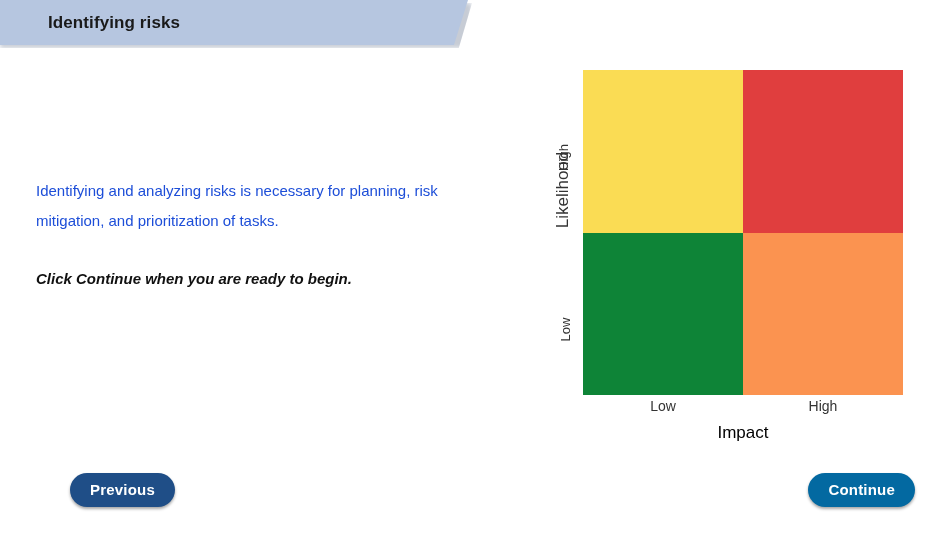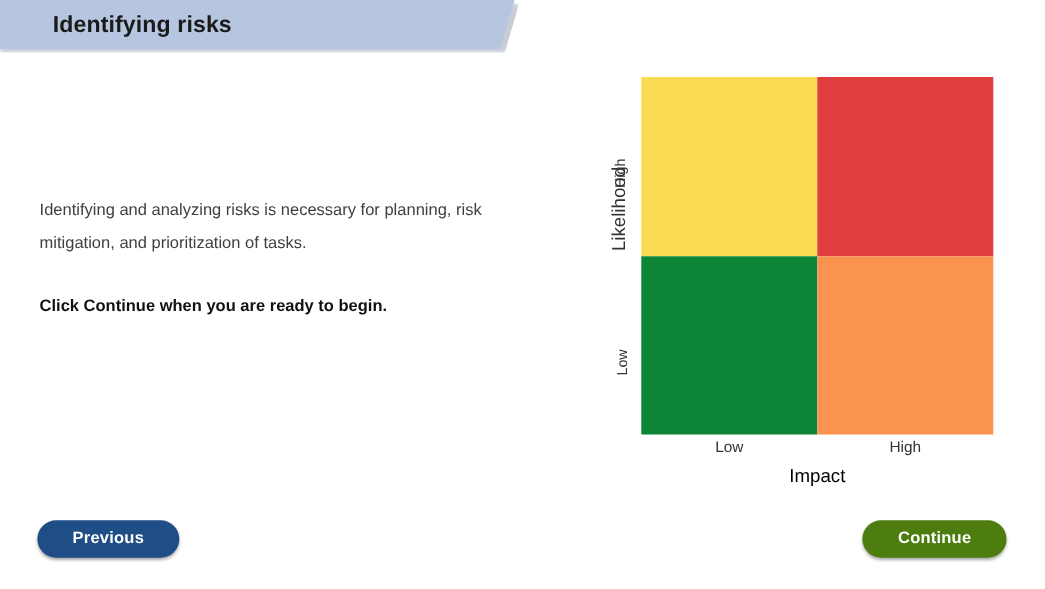--- a/index.html
+++ b/index.html
@@ -44,41 +44,41 @@
     background: #b6c6e0;
     -webkit-clip-path: polygon(0 0, 100% 0, 97.0% 100%, 0 100%);
     clip-path: polygon(0 0, 100% 0, 97.0% 100%, 0 100%);
   }
   .title-text {
     position: absolute;
     left: 48px;
     top: 0;
     height: 45px;
     line-height: 45px;
-    font-size: 21px;
+    font-size: 17px;
     font-weight: bold;
     color: #1a1a1a;
     letter-spacing: .1px;
     white-space: nowrap;
   }
 
   
   .body-copy {
     position: absolute;
     left: 36px;
     top: 176px;
     width: 450px;
   }
   .para {
     font-size: 15px;
     line-height: 30px;
-    color: #404040;
+    color: #1d4ed8;
     margin: 0 0 28px 0;
   }
-  .para:last-child { margin-bottom: 0; }
+  .para:last-child { margin-bottom: 0; font-style: italic; }
   .para.bold {
     font-weight: bold;
     color: #111111;
   }
 
   
   .heatmap-figure {
     position: absolute;
     left: 516px;
     top: 60px;
@@ -134,33 +134,34 @@
     width: 320px;
     text-align: center;
     font-size: 17px;
     color: #000000;
   }
 
   
   .nav-button {
     position: absolute;
     height: 34px;
-    padding: 0 32px;
+    padding: 0 20px;
     border: none;
     border-radius: 17px;
     background: #1f4e87;
     color: #ffffff;
     font-family: "Liberation Sans", sans-serif;
     font-size: 15px;
     font-weight: bold;
     letter-spacing: .2px;
     cursor: pointer;
     box-shadow: 0 2px 3px rgba(0,0,0,.35);
     line-height: 34px;
     text-align: center;
+    margin-left: 36px;
   }
   .nav-button.prev     { left: 34px;  top: 473px; }
   .nav-button.continue { right: 35px; top: 473px; }
 </style>
 </head>
 <body>
 
 <div class="title-banner-wrap">
   <div class="title-banner-shadow"></div>
   <div class="title-banner" style="background: rgb(182, 198, 224);"></div>
@@ -184,13 +185,13 @@
     <div class="cell" style="background: rgb(14, 132, 55);"></div>
     <div class="cell" style="background: rgb(251, 147, 80);"></div>
   </div>
 
   <div class="x-tick low">Low</div>
   <div class="x-tick high">High</div>
   <div class="x-axis-title">Impact</div>
 </div>
 
 <button class="nav-button prev" style="background: rgb(31, 78, 135);">Previous</button>
-<button class="nav-button continue" style="background: #4d7c0f;">Continue</button>
+<button class="nav-button continue" style="background: #0369a1;">Continue</button>
 
 </body></html>

